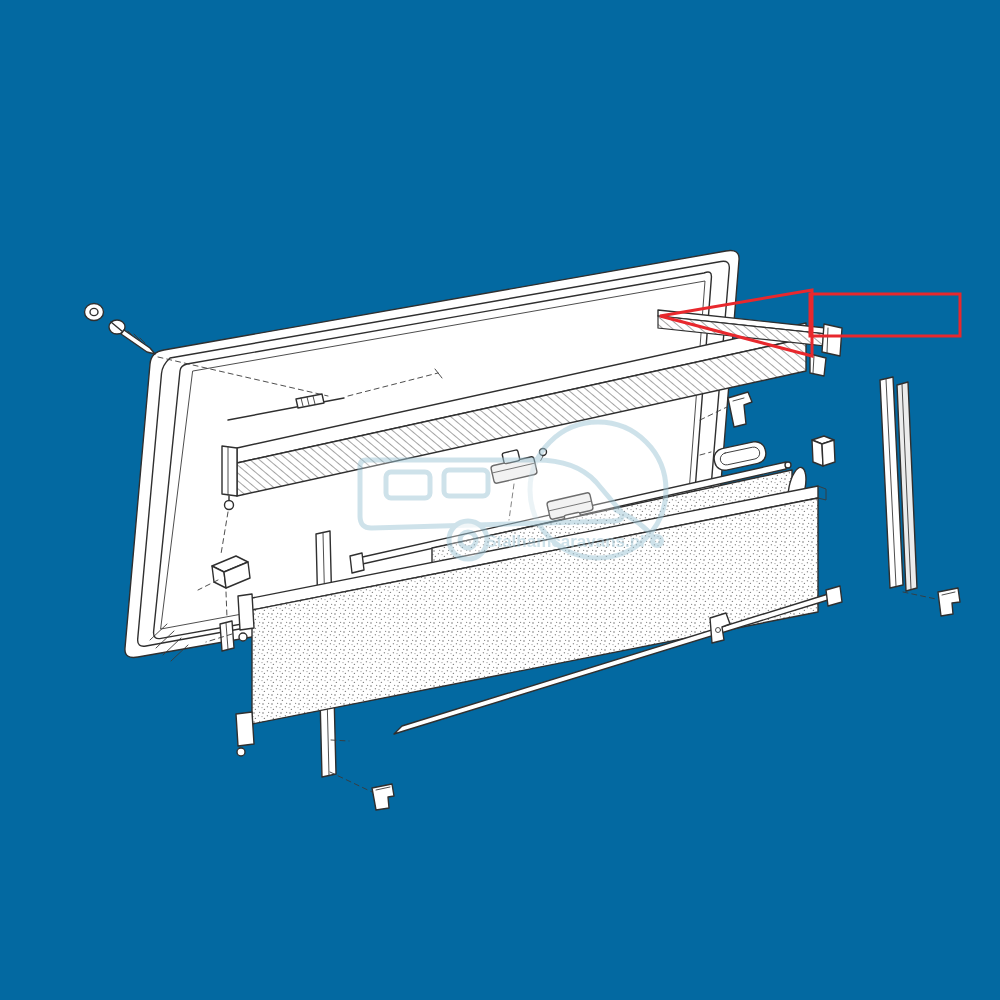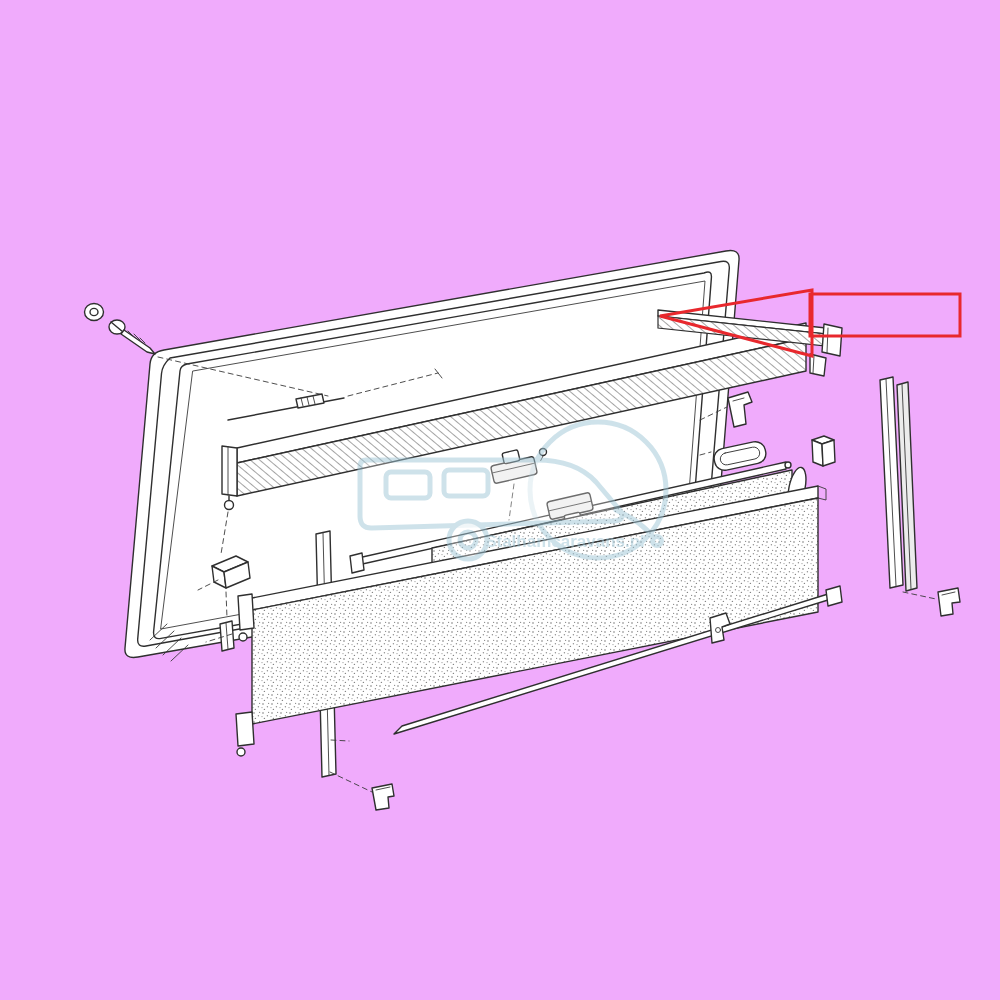--- a/index.html
+++ b/index.html
@@ -1,16 +1,16 @@
 <!DOCTYPE html>
 <html><head>
 <meta charset="utf-8">
 <style>
   html,body{margin:0;padding:0;background:#fff;}
-  .stage{position:relative;width:1000px;height:1000px;background:#f0abfc;overflow:hidden;
+  .stage{position:relative;width:1000px;height:1000px;background:#0369a1;overflow:hidden;
          font-family:"Liberation Sans", sans-serif;}
   svg{position:absolute;top:0;left:0;}
   .ln{fill:none;stroke:#2f2f2f;stroke-width:1.4;stroke-linejoin:round;stroke-linecap:round;}
   .thin{fill:none;stroke:#3a3a3a;stroke-width:0.9;stroke-linejoin:round;stroke-linecap:round;}
   .fw{fill:#ffffff;stroke:#2f2f2f;stroke-width:1.4;stroke-linejoin:round;}
   .fg{fill:#ececec;stroke:#2f2f2f;stroke-width:1.4;stroke-linejoin:round;}
   .dash{stroke-dasharray:5 4;}
   .wm-stroke{stroke-width:5;stroke-linejoin:round;stroke-linecap:round;}
 </style>
 </head>

